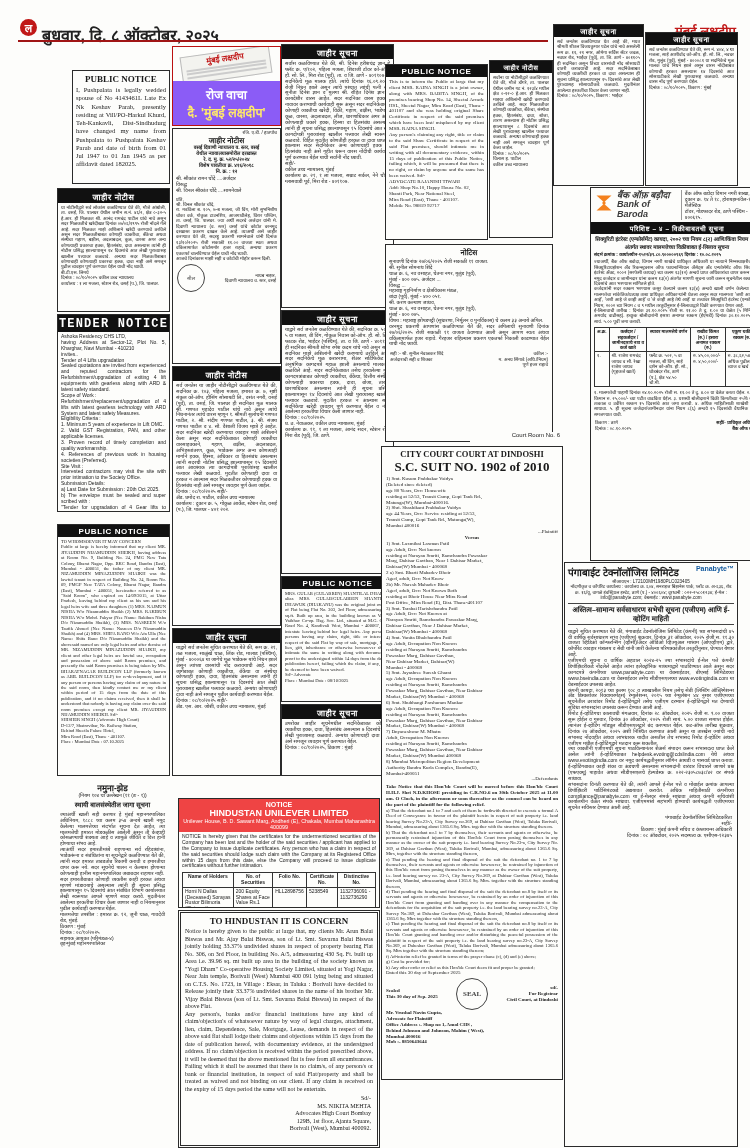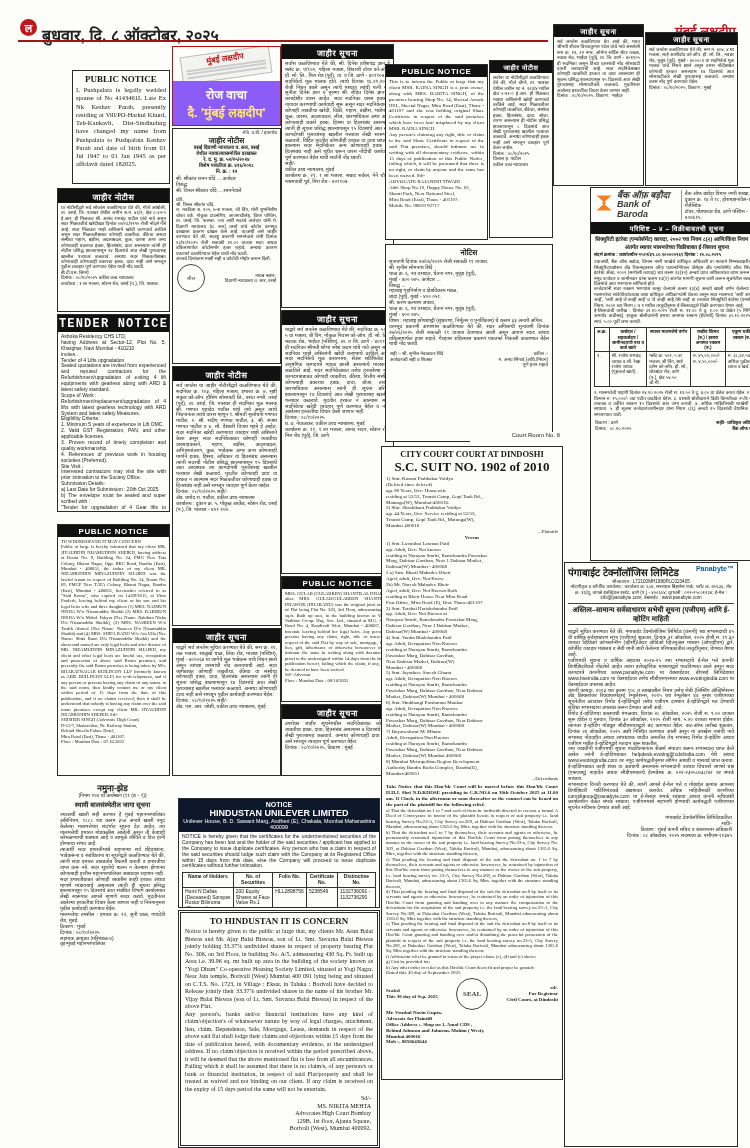--- a/index.html
+++ b/index.html
@@ -202,21 +202,21 @@
 Place : Mumbai          Date : 08/10/2025</div>
   </div>
 
   <div class="blk bd" style="left:281px;top:704px;width:111px;height:70px;">
     <div class="bh">जाहीर सूचना</div>
     <div class="body pre f5">उपरोक्त जाहीर सूचनेमधील सदनिकेबाबत कोणाही व्यक्तीचा हक्क, दावा, हितसंबंध असल्यास ७ दिवसांचे आत लेखी पुराव्यासह कळवावे. अन्यथा कोणाचाही दावा नाही असे समजून व्यवहार पूर्ण करण्यात येईल.
 दिनांक : ०८/१०/२०२५, ठिकाण : मुंबई</div>
   </div>
 
   <div class="blk bd" style="left:178px;top:798px;width:200px;height:108px;">
-    <div style="background:#0f172a;color:#fff;text-align:center;padding:2px 0;">
+    <div style="background:#ef4444;color:#fff;text-align:center;padding:2px 0;">
       <div class="bold" style="font-size:7px;">NOTICE</div>
       <div class="bold" style="font-size:9px;">HINDUSTAN UNILEVER LIMITED</div>
       <div style="font-size:5.4px;">Unilever House, B. D. Sawant Marg, Andheri (E), Chakala, Mumbai Maharashtra 400099</div>
     </div>
     <div class="body f5">NOTICE is hereby given that the certificates for the undermentioned securities of the Company has been lost and the holder of the said securities / applicant has applied to the Company to issue duplicate certificates. Any person who has a claim in respect of the said securities should lodge such claim with the Company at its Registered Office within 15 days from this date, else the Company will proceed to issue duplicate certificates without further intimation.</div>
     <table class="nt">
       <tbody>
           <tr>
         <th>Name of Holders</th>
         <th>No. of Securities</th>

